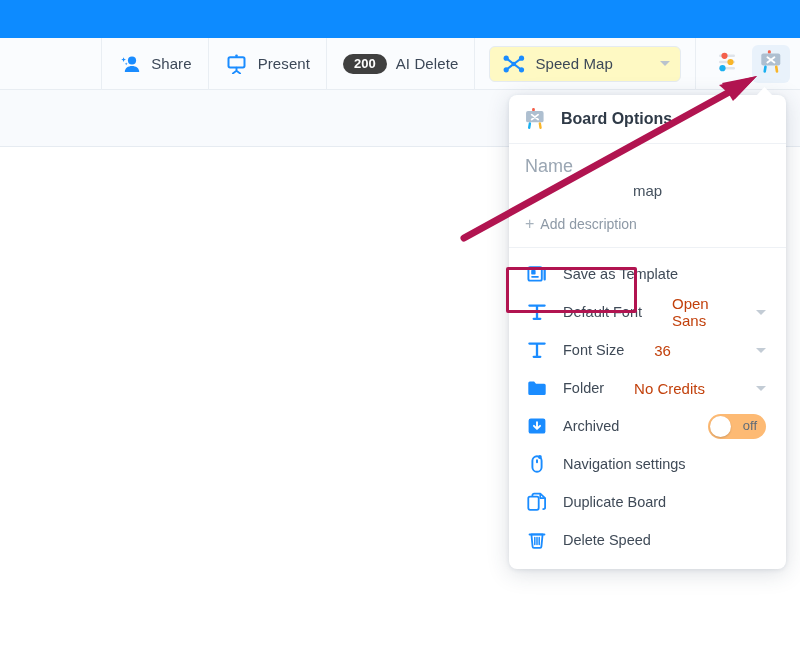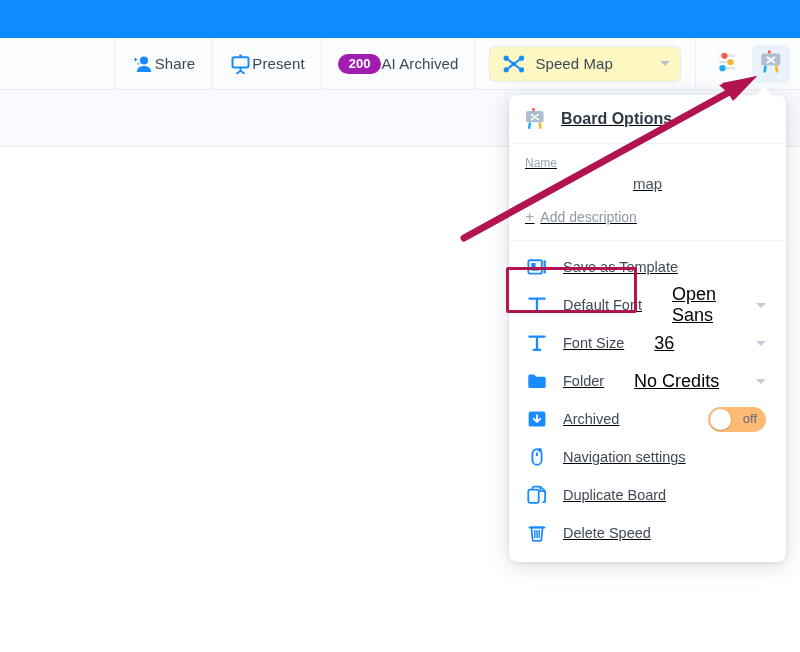--- a/index.html
+++ b/index.html
@@ -20,27 +20,27 @@
   
   .toolbar {
     position: absolute; left: 0; top: 38px; width: 800px; height: 52px;
     background: #fafcfe;
     border-bottom: 1px solid #e8edf2;
     display: flex; align-items: center; justify-content: flex-end;
   }
   .tb-group {
     height: 52px; display: flex; align-items: center;
     padding: 0 16px; border-left: 1px solid #e9eef3;
-    white-space: nowrap;
+    gap: 9px; white-space: nowrap;
   }
   .tb-label {
     font-size: 15px; color: #3c4858; letter-spacing: .1px;
   }
   .pill {
-    background: #a21caf; color: #fff;
+    background: #404040; color: #fff;
     font-size: 13px; font-weight: bold;
     border-radius: 11px; padding: 3px 11px 4px; line-height: 1;
   }
   .speedmap {
     display: flex; align-items: center; gap: 9px;
     background: #fef9c3; border: 1px solid #e5ebf1; border-radius: 6px;
     padding: 7px 10px 7px 12px; height: 36px;
   }
   .caret-dn {
     width: 0; height: 0; margin-left: 38px;
@@ -64,49 +64,48 @@
     position: absolute; left: 0; top: 147px; width: 800px; height: 505px;
     background: #ffffff;
   }
 
   
   .panel {
     position: absolute; left: 509px; top: 95px; width: 277px;
     background: #ffffff; border-radius: 8px;
     box-shadow: 0 4px 22px rgba(42,60,85,.17), 0 1px 4px rgba(42,60,85,.10);
     overflow: visible;
-    text-decoration: underline;
   }
   .panel-notch {
     position: absolute; top: -8px; left: 247px;
     width: 17px; height: 9px; background: #ffffff;
     clip-path: polygon(50% 0, 100% 100%, 0 100%);
   }
   .panel-head {
     display: flex; align-items: center; gap: 14px;
     padding: 11px 16px 11px 14px;
     border-bottom: 1px solid #eef1f5;
   }
   .panel-title { font-size: 16px; font-weight: bold; color: #2f3a47; }
 
   .panel-name { padding: 12px 16px 14px 16px; border-bottom: 1px solid #eef1f5; }
-  .nm-label { font-size: 12px; color: #9aa6b3; margin-bottom: 5px; }
+  .nm-label { font-size: 18px; color: #9aa6b3; margin-bottom: 5px; }
   .nm-value { font-size: 15px; color: #46525f; margin-bottom: 16px; text-align: center; }
   .add-desc { font-size: 14px; color: #8d99a6; display: flex; align-items: center; gap: 6px; }
   .add-desc .plus { font-size: 16px; color: #a7b2bd; }
 
   .menu { padding: 7px 4px 10px 0; }
   .mi {
     display: flex; align-items: center;
     height: 38px; padding: 0 16px 0 16px; gap: 14px;
     position: relative;
   }
   .mi-ico { width: 24px; display: flex; align-items: center; justify-content: center; flex: 0 0 24px; }
   .mi-label { font-size: 14.5px; color: #3f4a57; flex: 0 0 auto; }
-  .mi-value { font-size: 18px; color: #000000; margin-left: 16px; }
+  .mi-value { font-size: 15px; color: #c2410c; margin-left: 16px; }
   .mi-caret {
     margin-left: auto;
     width: 0; height: 0;
     border-left: 5px solid transparent; border-right: 5px solid transparent;
     border-top: 5px solid #c3ccd5;
   }
   .toggle {
     margin-left: auto; display: flex; align-items: center;
     width: 58px; height: 25px; border-radius: 13px;
     background: #fdba74; position: relative;
@@ -162,21 +161,21 @@
           <rect x="2.5" y="3.2" width="16" height="10.2" rx="1.6" fill="none" stroke="#1a8cff" stroke-width="2"></rect>
           <rect x="9.2" y="0.4" width="2.6" height="2.6" rx="1.1" fill="#1a8cff"></rect>
           <path d="M10.5 13.6v3.2M10.5 16.8l-3.6 2.6M10.5 16.8l3.6 2.6" stroke="#1a8cff" stroke-width="1.9" fill="none" stroke-linecap="round"></path>
         </svg>
       </span>
       <span class="tb-label">Present</span>
     </div>
 
     <div class="tb-group">
       <span class="pill">200</span>
-      <span class="tb-label">AI Archived</span>
+      <span class="tb-label">AI Delete</span>
     </div>
 
     <div class="tb-group" style="padding:0 14px;">
       <div class="speedmap">
         <span class="mi-ico">
           <svg width="22" height="18" viewBox="0 0 22 18">
             <path d="M3.5 3.5L18 14.5M18 3.5L3.5 14.5" stroke="#1a8cff" stroke-width="2.1" stroke-linecap="round"></path>
             <circle cx="3.2" cy="3.2" r="2.6" fill="#1a8cff"></circle>
             <circle cx="18.5" cy="3.2" r="2.6" fill="#1a8cff"></circle>
             <circle cx="3.2" cy="14.8" r="2.6" fill="#1a8cff"></circle>

